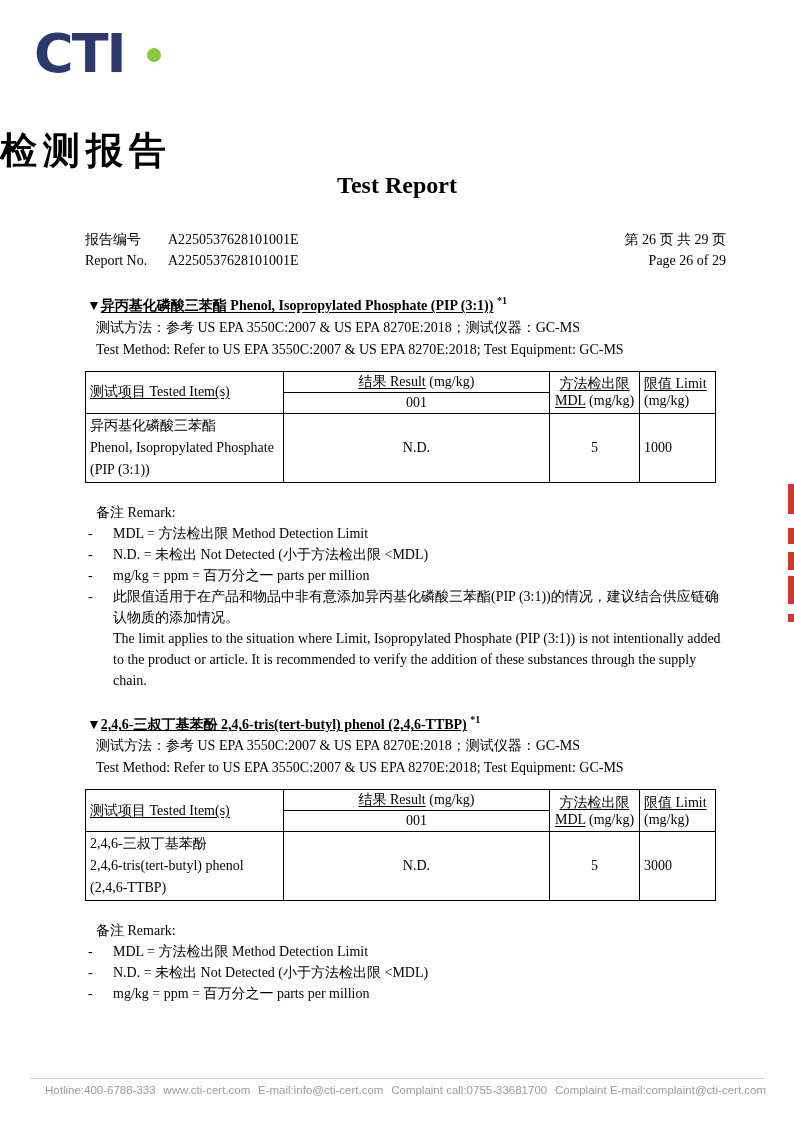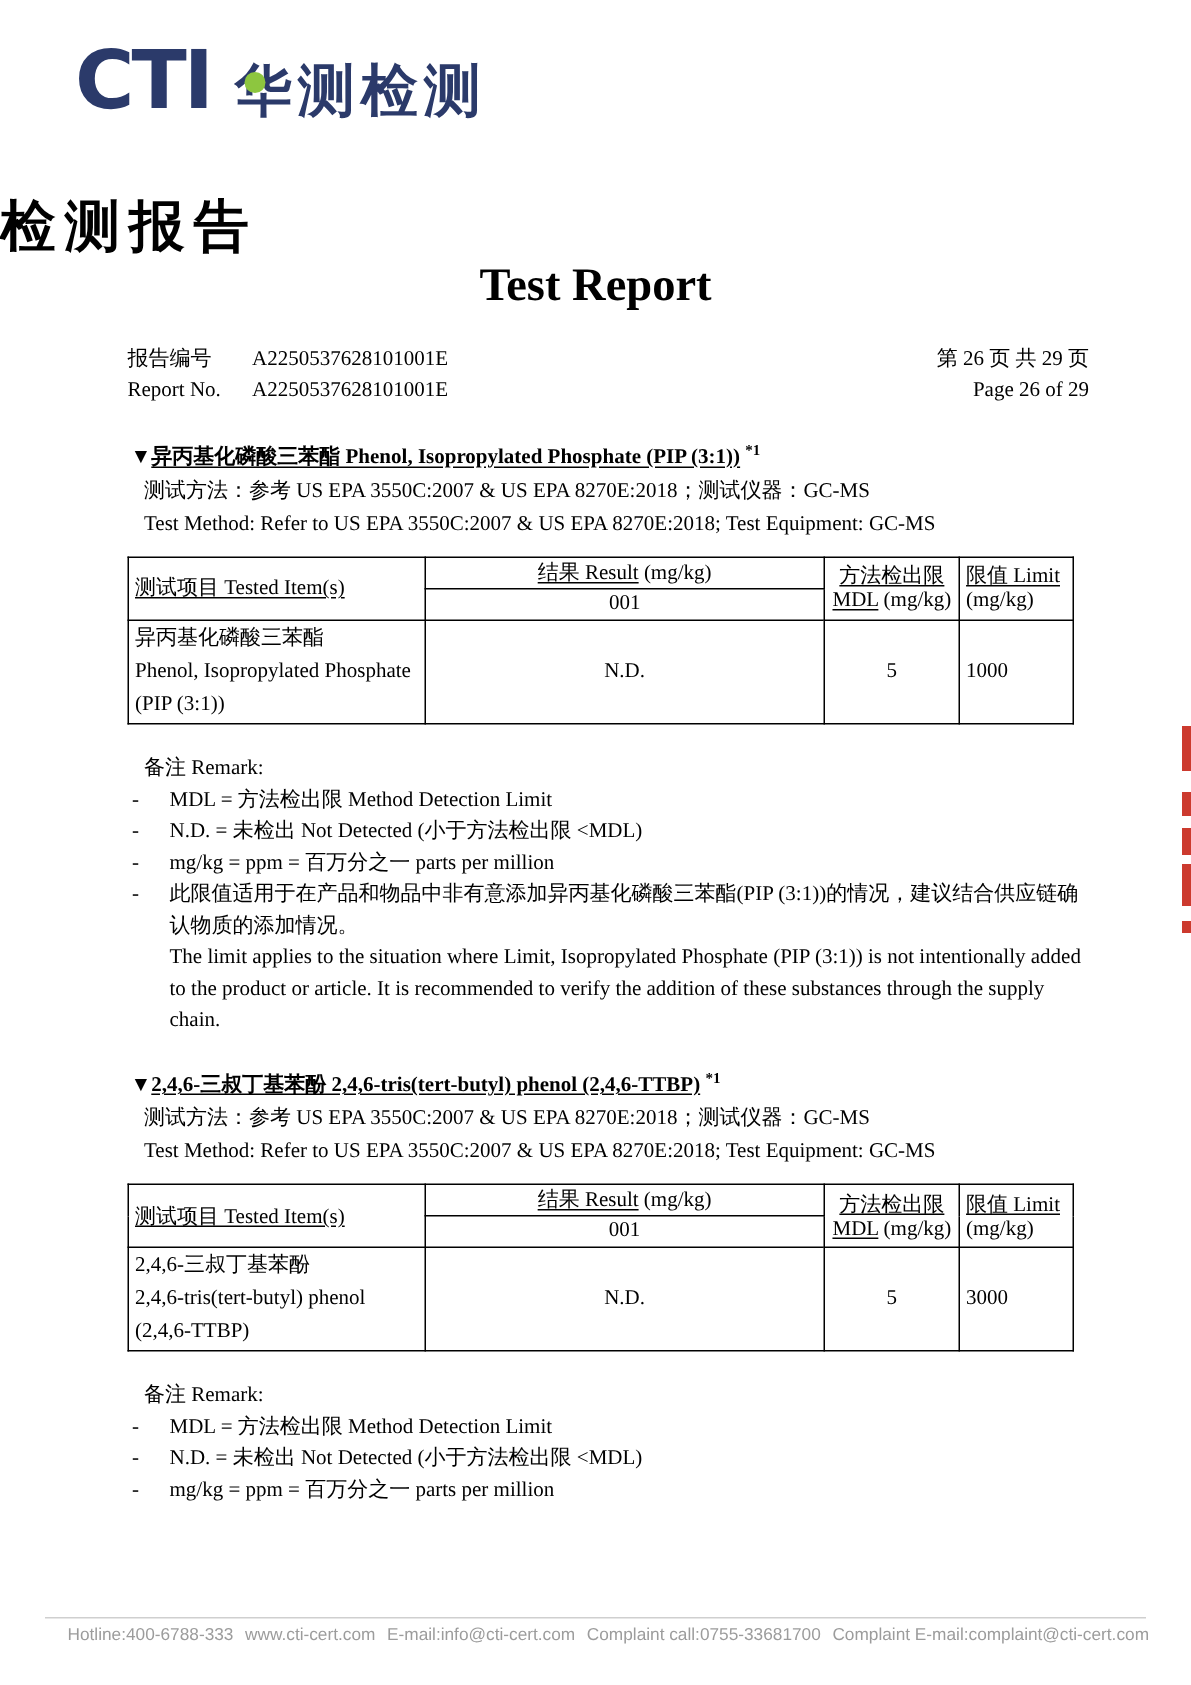--- a/index.html
+++ b/index.html
@@ -8,21 +8,21 @@
     position: relative;
     width: 794px;
     height: 1123px;
     background: #ffffff;
     overflow: hidden;
     font-family: "Liberation Serif", "DejaVu Serif", serif;
     color: #000;
   }
 
   
-  .logo { position: absolute; top: 26px; left: 50px; display: flex; align-items: center; }
+  .logo { position: absolute; top: 26px; left: 34px; display: flex; align-items: flex-end; }
   .logo-latin {
     position: relative;
     font-family: "DejaVu Sans", "Liberation Sans", sans-serif;
     font-weight: bold;
     font-size: 54px;
     line-height: 1.05;
     letter-spacing: -2px;
     color: #2b3a6a;
   }
   .logo-dot {
@@ -44,21 +44,21 @@
   }
 
   
   .title-zh {
     position: absolute; top: 126px; left: 0; width: 100%;
     font-size: 37px; font-weight: 600; letter-spacing: 6px;
   }
   .title-en {
     position: absolute; top: 172px; left: 0; width: 100%;
     text-align: center;
-    font-size: 31px; font-weight: bold;
+    font-size: 24px; font-weight: bold;
   }
 
   
   .report-info { position: absolute; top: 229px; left: 85px; width: 641px; font-size: 14px; }
   .ri-row { display: flex; line-height: 21px; }
   .ri-label { width: 83px; flex: none; }
   .ri-value { flex: 1; }
   .ri-page { flex: none; text-align: right; }
 
   
@@ -119,21 +119,20 @@
   .sf5 { height: 8px;  margin-top: 10px; }
 </style>
 </head>
 <body>
 
 <div class="page">
 
   <div class="logo">
     <span class="logo-latin">CTI</span>
     <span class="logo-dot"></span>
-    <span class="logo-cn">华测检测</span>
   </div>
 
   <div class="title-zh">检测报告</div>
   <div class="title-en">Test Report</div>
 
   <div class="report-info">
     <div class="ri-row">
       <span class="ri-label">报告编号</span>
       <span class="ri-value">A2250537628101001E</span>
       <span class="ri-page">第 26 页 共 29 页</span>

